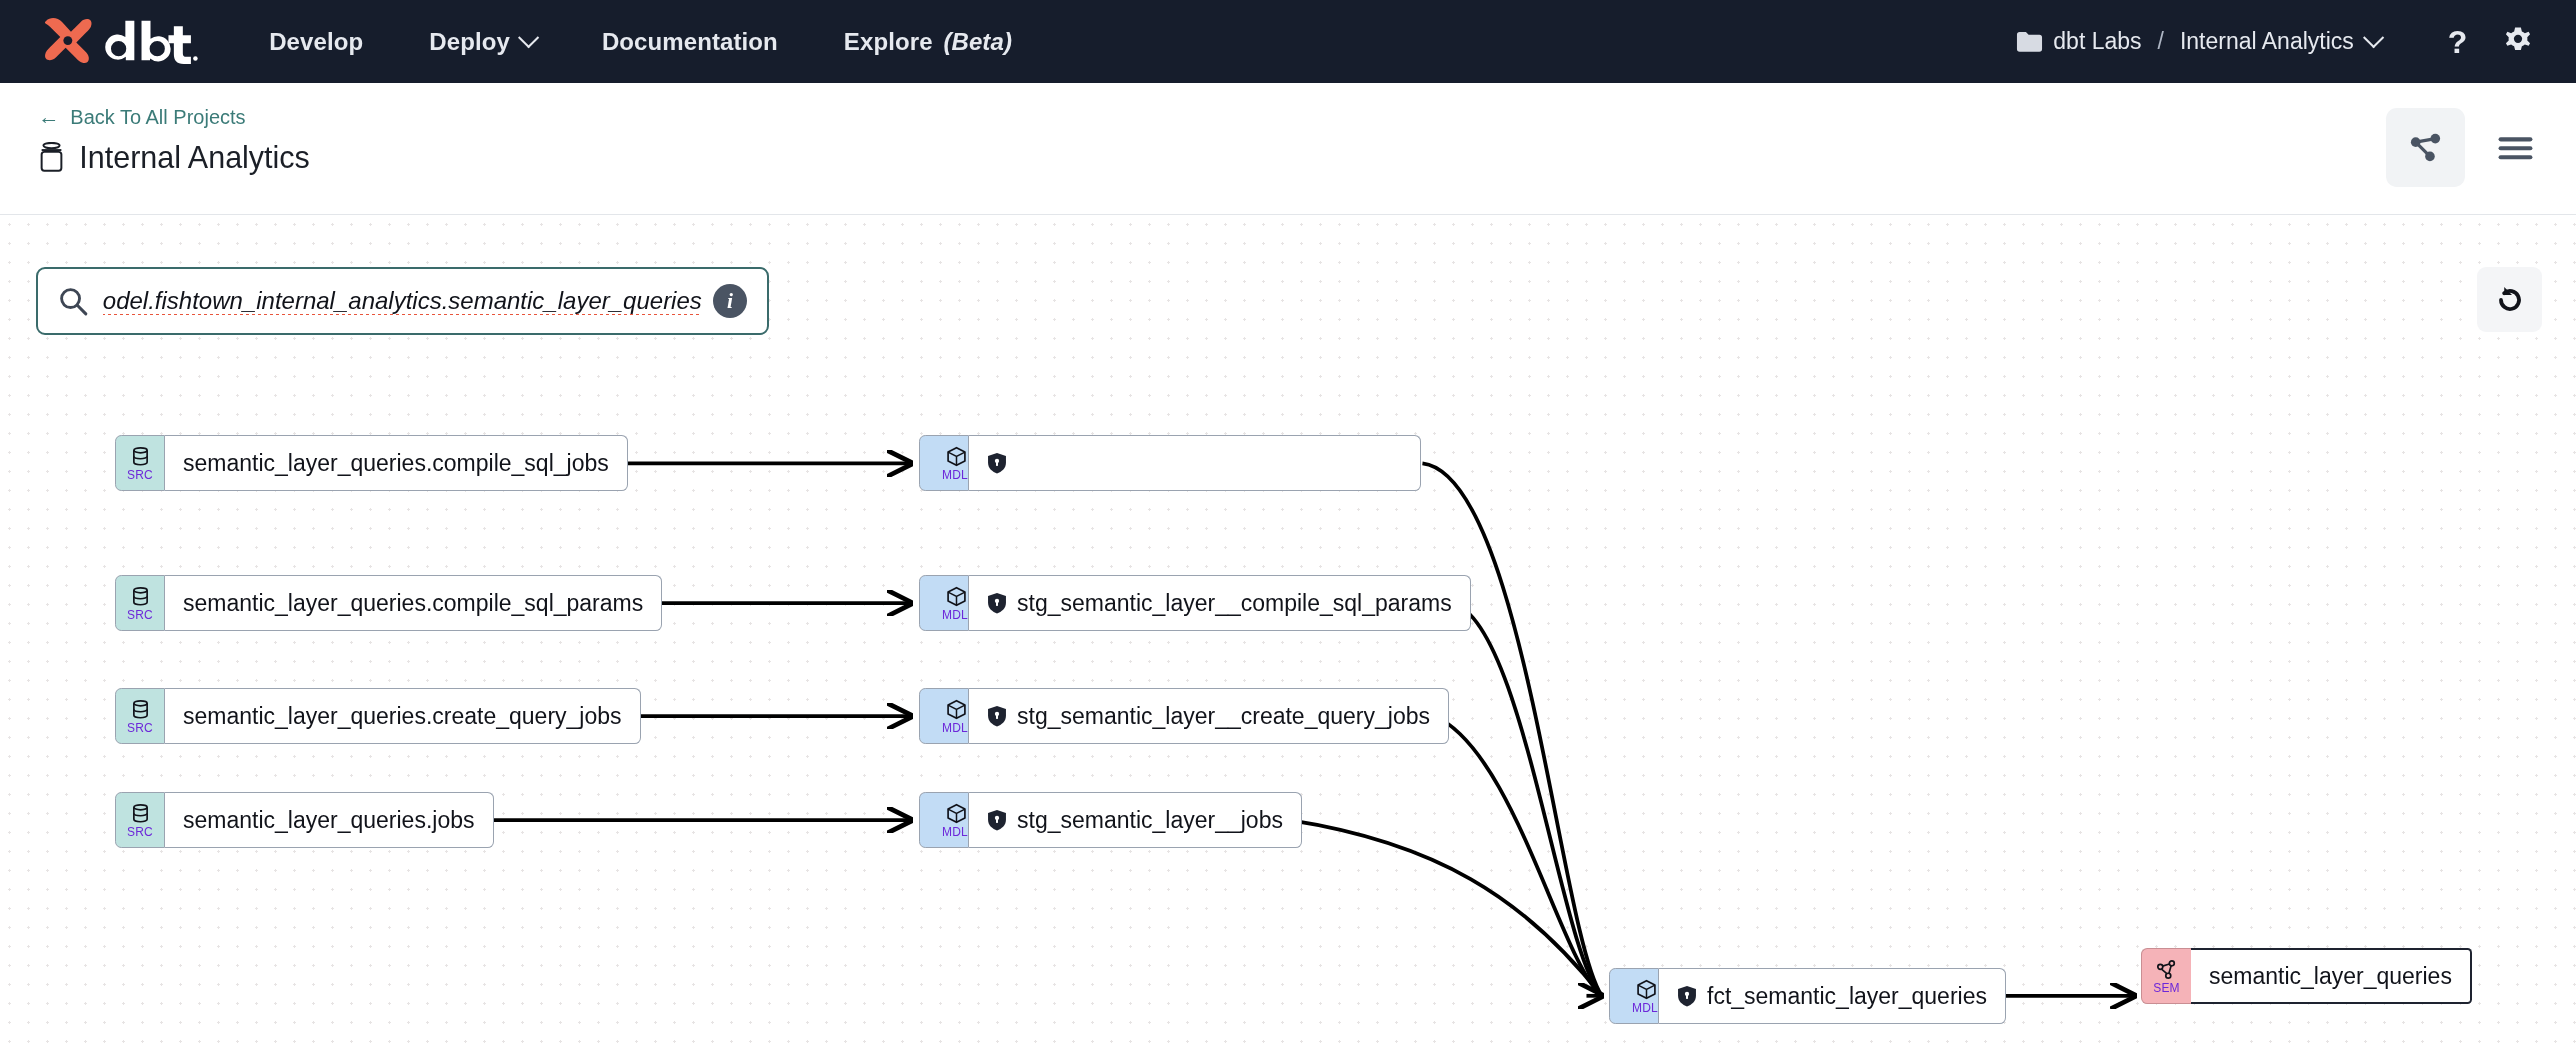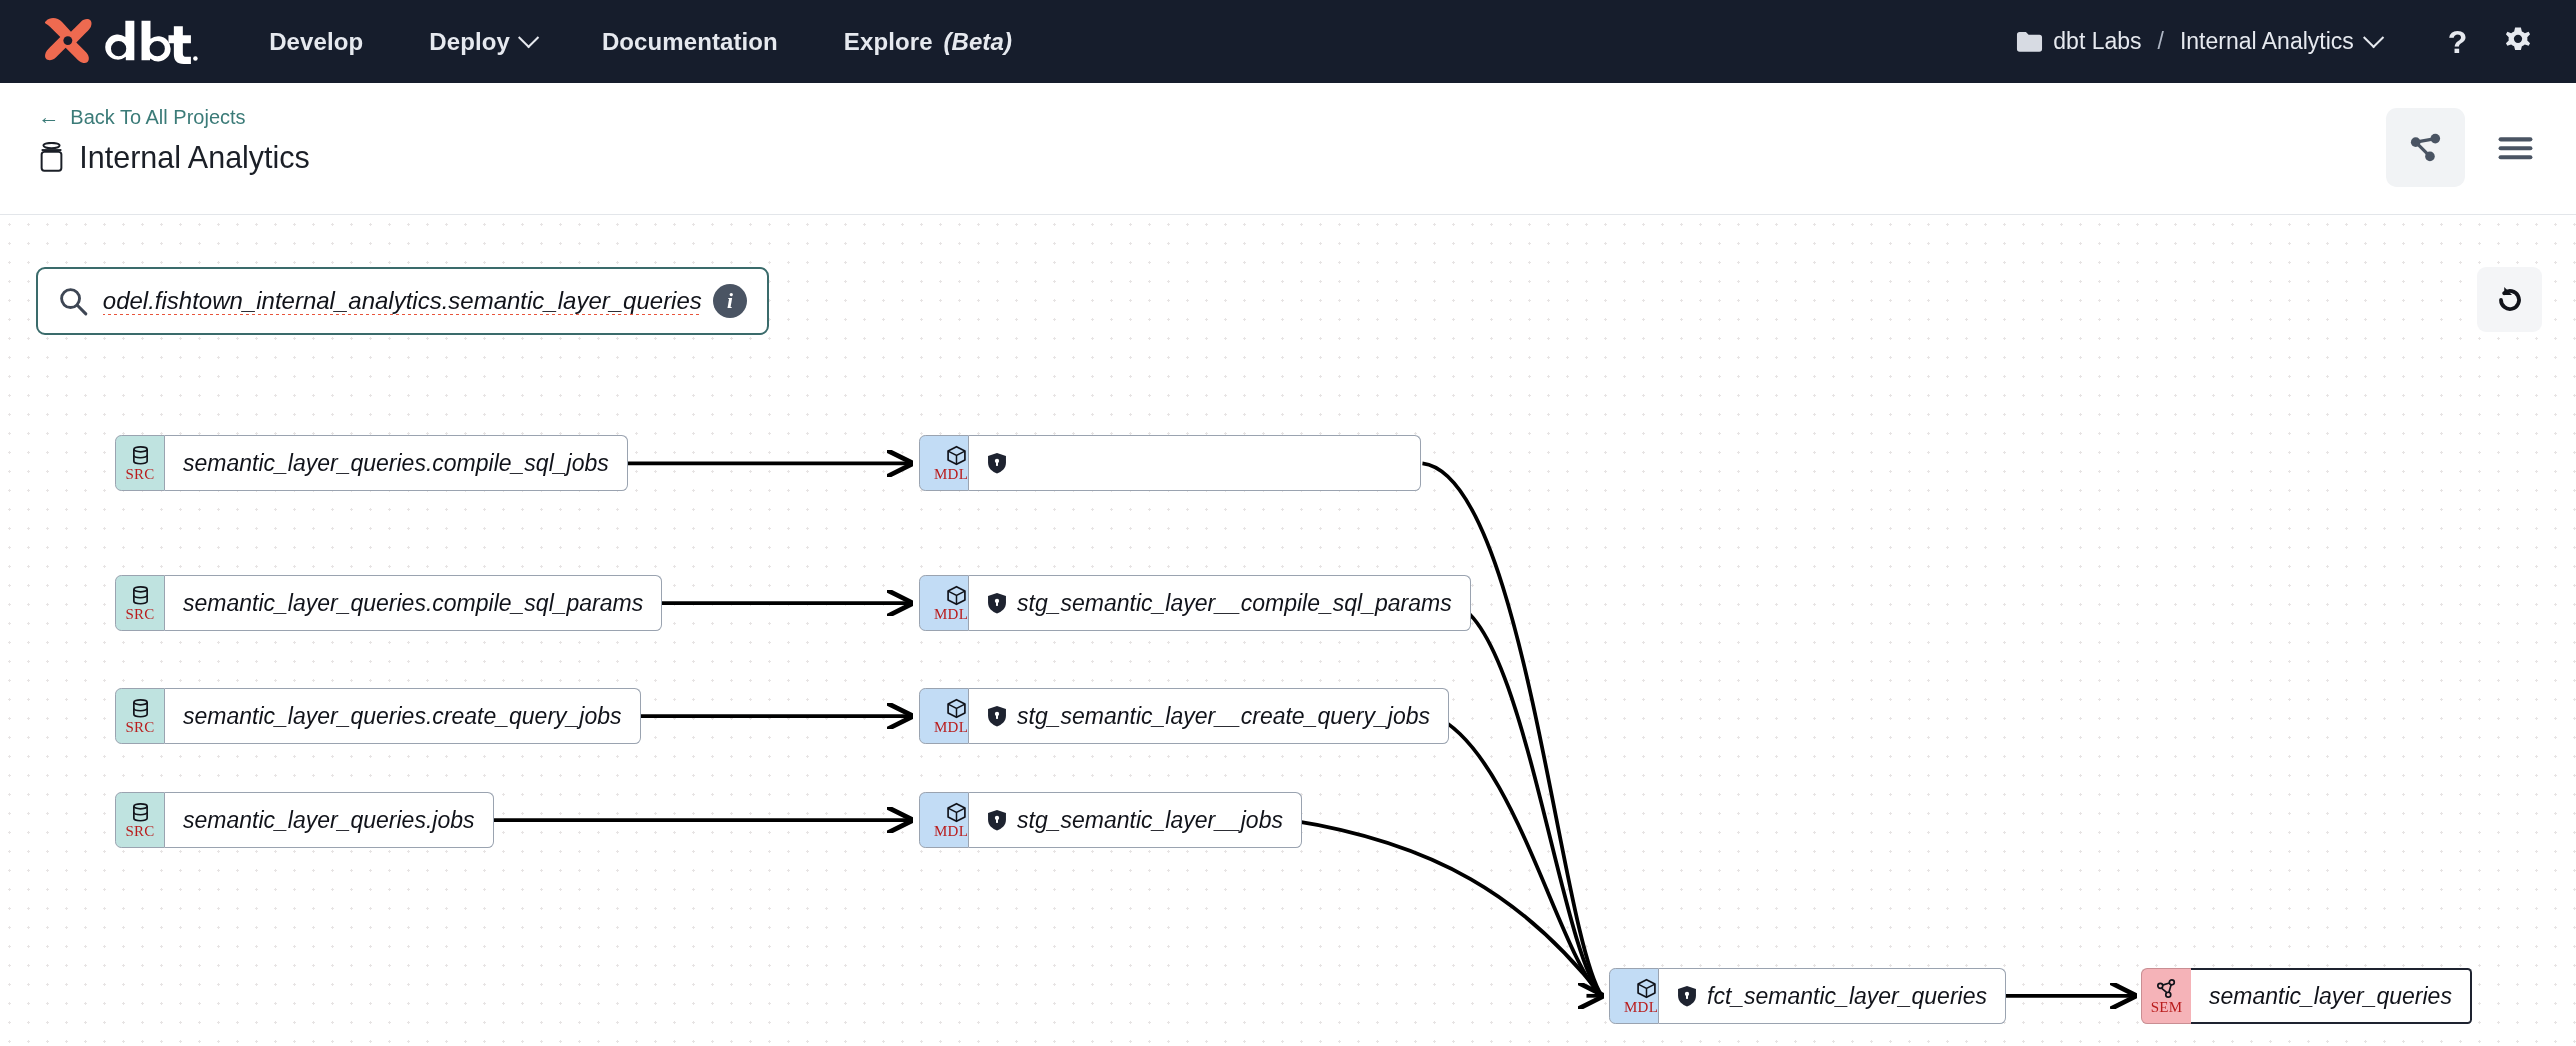--- a/index.html
+++ b/index.html
@@ -167,33 +167,33 @@
   }
   .badge {
     width: 50px; flex: none;
     border: 0.9px solid #9aa3b0;
     border-radius: 6.3px 0 0 6.3px;
     display: flex; flex-direction: column;
     align-items: center; justify-content: center;
     gap: 0.9px;
   }
   .badge .bicon { width: 23px; height: 23px; display: block; }
-  .badge .btxt { font-size: 15px; color: #b91c1c; line-height: 1; letter-spacing: 0.2px; font-family: Liberation Serif, serif; }
+  .badge .btxt { font-size: 12px; color: #6d28d9; line-height: 1; letter-spacing: 0.2px; }
   .node .body {
     flex: 1;
     border: 0.9px solid #9aa3b0;
     border-left: none;
     border-radius: 0 6.3px 6.3px 0;
     background: #ffffff;
     display: flex; align-items: center;
     padding: 0 18px;
     gap: 10px;
     white-space: nowrap;
   }
-  .node .label { font-size: 23px; color: #11131a; font-style: italic; }
+  .node .label { font-size: 23px; color: #11131a; }
   .shield { width: 20px; height: 22.4px; flex: none; }
 
   .node.src .badge { background: #bfe3e0; }
   .node.mdl .badge { background: #c2dcf5; align-items: flex-end; }
   .node.sem .badge { background: #f5b3b8; border-color: #1e2330; }
   .node.sem .body { border: 2.7px solid #1e2330; border-left: none; border-radius: 0 4.5px 4.5px 0; }
   .node.sem .badge { border: 0.9px solid #c98e93; border-right: none; border-radius: 6.3px 0 0 6.3px; }
 </style>
 </head>
 <body>
@@ -469,21 +469,21 @@
     <div class="body">
       <svg class="shield" viewBox="0 0 22 25">
         <path d="M11 1 L21 4.5 V12 c0 6.5 -5 10 -10 12 C6 22 1 18.5 1 12 V4.5 Z" fill="#1e2330"></path>
         <circle cx="11" cy="10" r="2.4" fill="#ffffff"></circle>
         <rect x="9.9" y="10.5" width="2.2" height="5" fill="#ffffff"></rect>
       </svg>
       <span class="label">fct_semantic_layer_queries</span>
     </div>
   </div>
 
-  <div class="node sem" style="left:2141px; top:753px; width:328px;">
+  <div class="node sem" style="left:2141px; top:733px; width:328px;">
     <div class="badge">
       <svg class="bicon" viewBox="0 0 26 26">
         <circle cx="6" cy="10" r="2.8" fill="none" stroke="#11131a" stroke-width="1.9"></circle>
         <circle cx="19" cy="6" r="2.8" fill="none" stroke="#11131a" stroke-width="1.9"></circle>
         <circle cx="15" cy="20" r="2.8" fill="none" stroke="#11131a" stroke-width="1.9"></circle>
         <line x1="8.5" y1="9.2" x2="16.3" y2="6.8" stroke="#11131a" stroke-width="1.9"></line>
         <line x1="7.3" y1="12.5" x2="13.4" y2="17.7" stroke="#11131a" stroke-width="1.9"></line>
         <line x1="18.2" y1="8.7" x2="15.8" y2="17.3" stroke="#11131a" stroke-width="1.9"></line>
       </svg>
       <span class="btxt">SEM</span>

